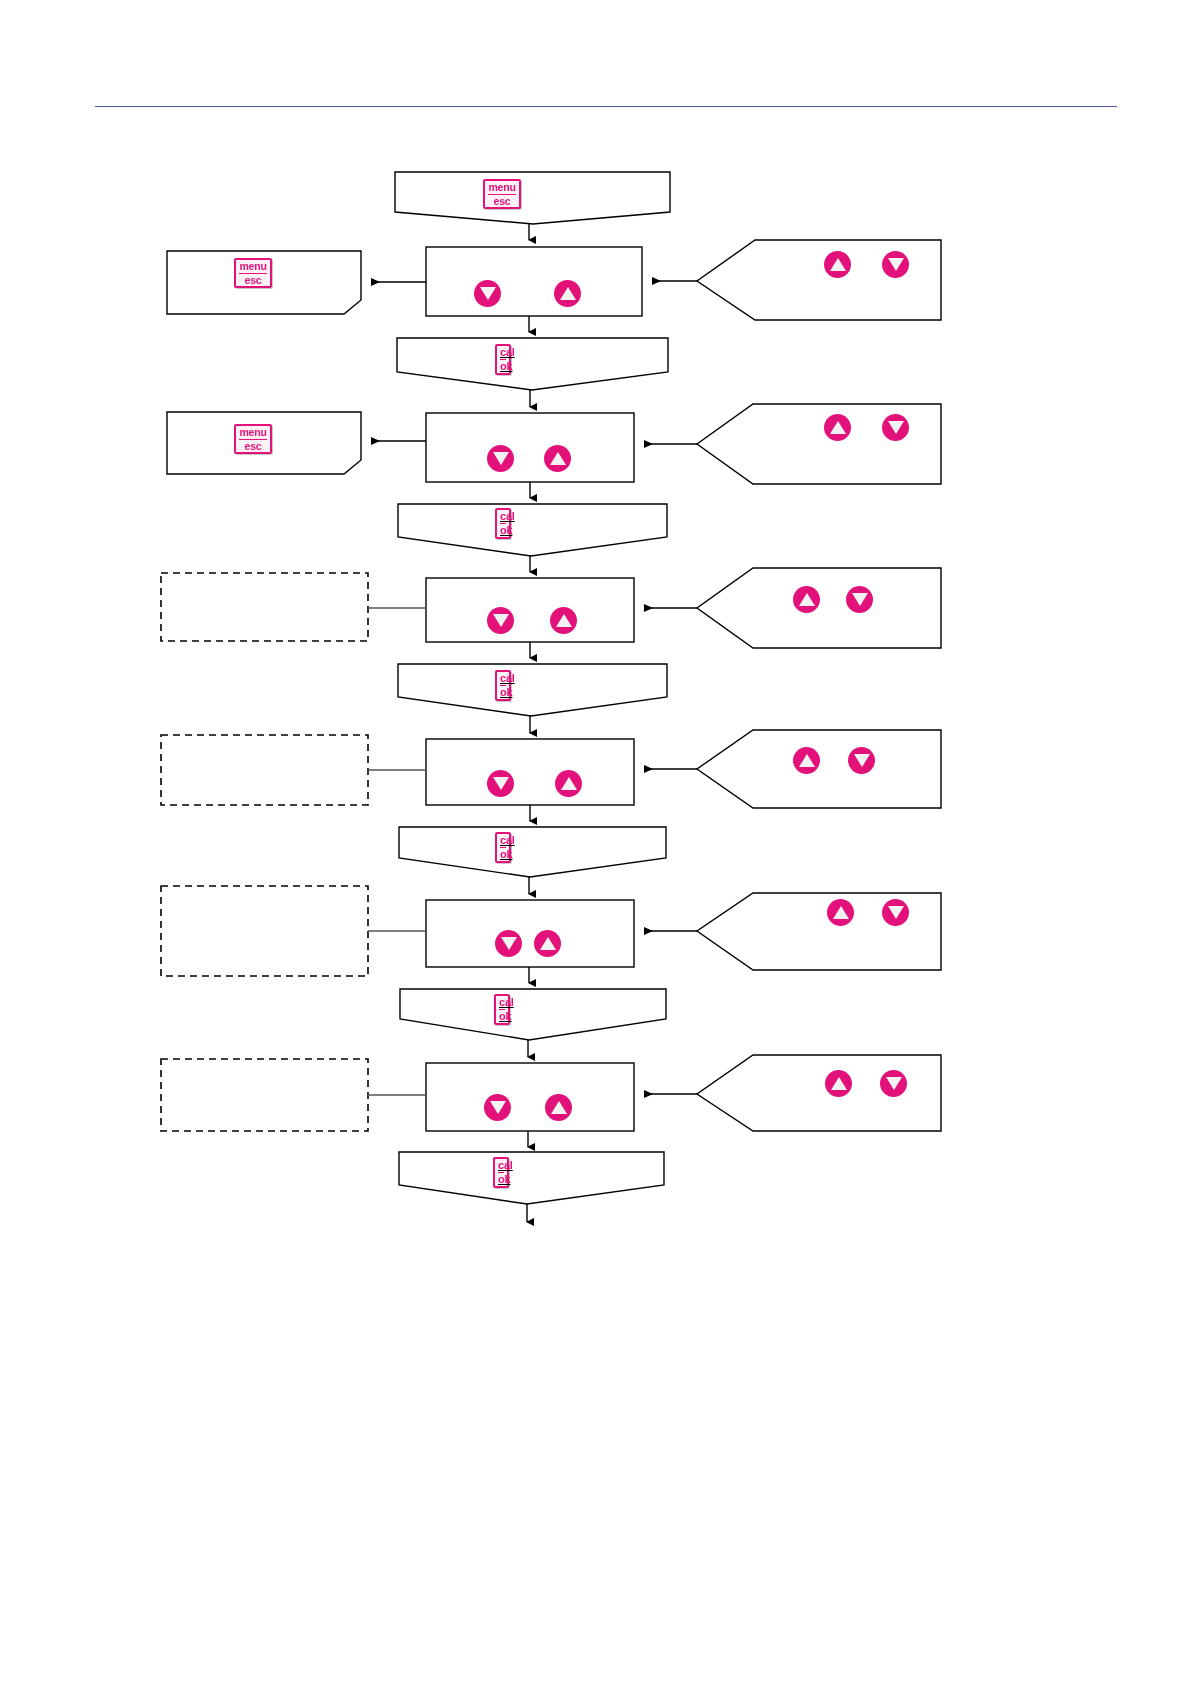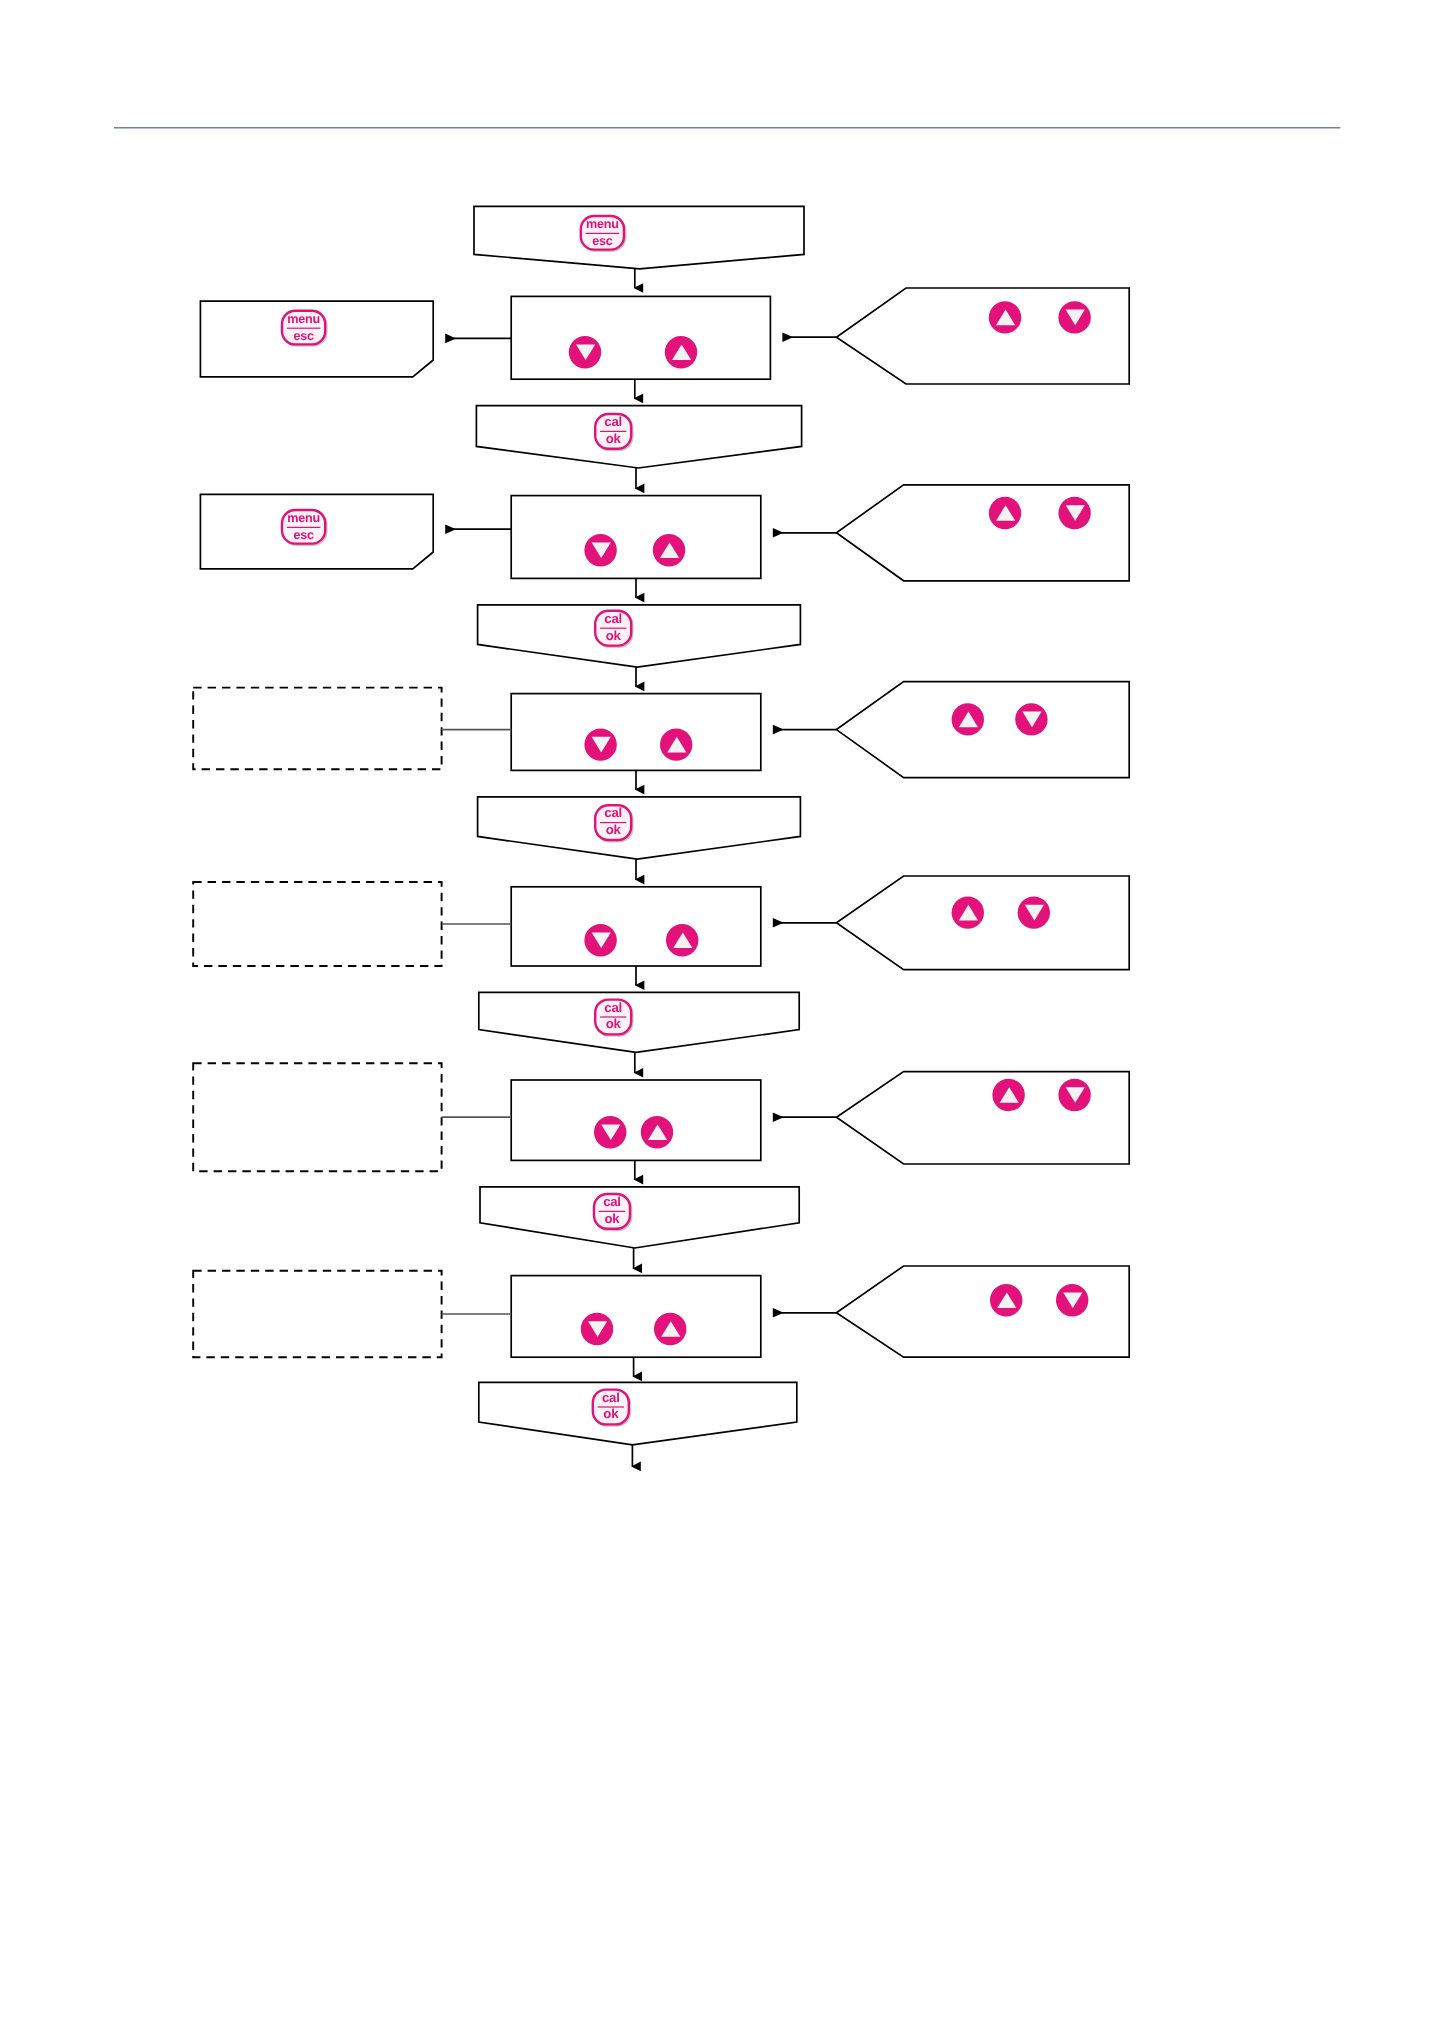--- a/index.html
+++ b/index.html
@@ -26,21 +26,21 @@
     position:absolute;
     left:0; top:0;
     width:1191px; height:1683px;
   }
   
   .keyglyph{
     position:absolute;
     box-sizing:border-box;
     background:#fdf2f6;
     border:2px solid #e2127a;
-    border-radius:12px;
+    border-radius:2px;
     display:flex;
     flex-direction:column;
     align-items:stretch;
     justify-content:center;
     padding:1px 3px;
     line-height:1;
     box-shadow:1px 1px 0 rgba(0,0,0,0.22);
   }
   .keyglyph .kl{
     color:#e2127a;
@@ -48,21 +48,21 @@
     text-align:center;
     letter-spacing:-0.2px;
   }
   .keyglyph .kl.top{ padding-bottom:1px; }
   .keyglyph .divider{
     height:2px;
     background:#e2127a;
     margin:0 0 1px 0;
   }
   .keyglyph.menuesc{ width:38px; height:30px; font-size:10.5px; }
-  .keyglyph.calok{ width:32px; height:31px; font-size:11px; }
+  .keyglyph.calok{ width:16px; height:31px; font-size:11px;text-decoration:underline; }
 
   
   .rbtn{
     position:absolute;
     width:27px;height:27px;
     border-radius:50%;
     background:#e2127a;
     display:flex;align-items:center;justify-content:center;
   }
   .rbtn .tri{

